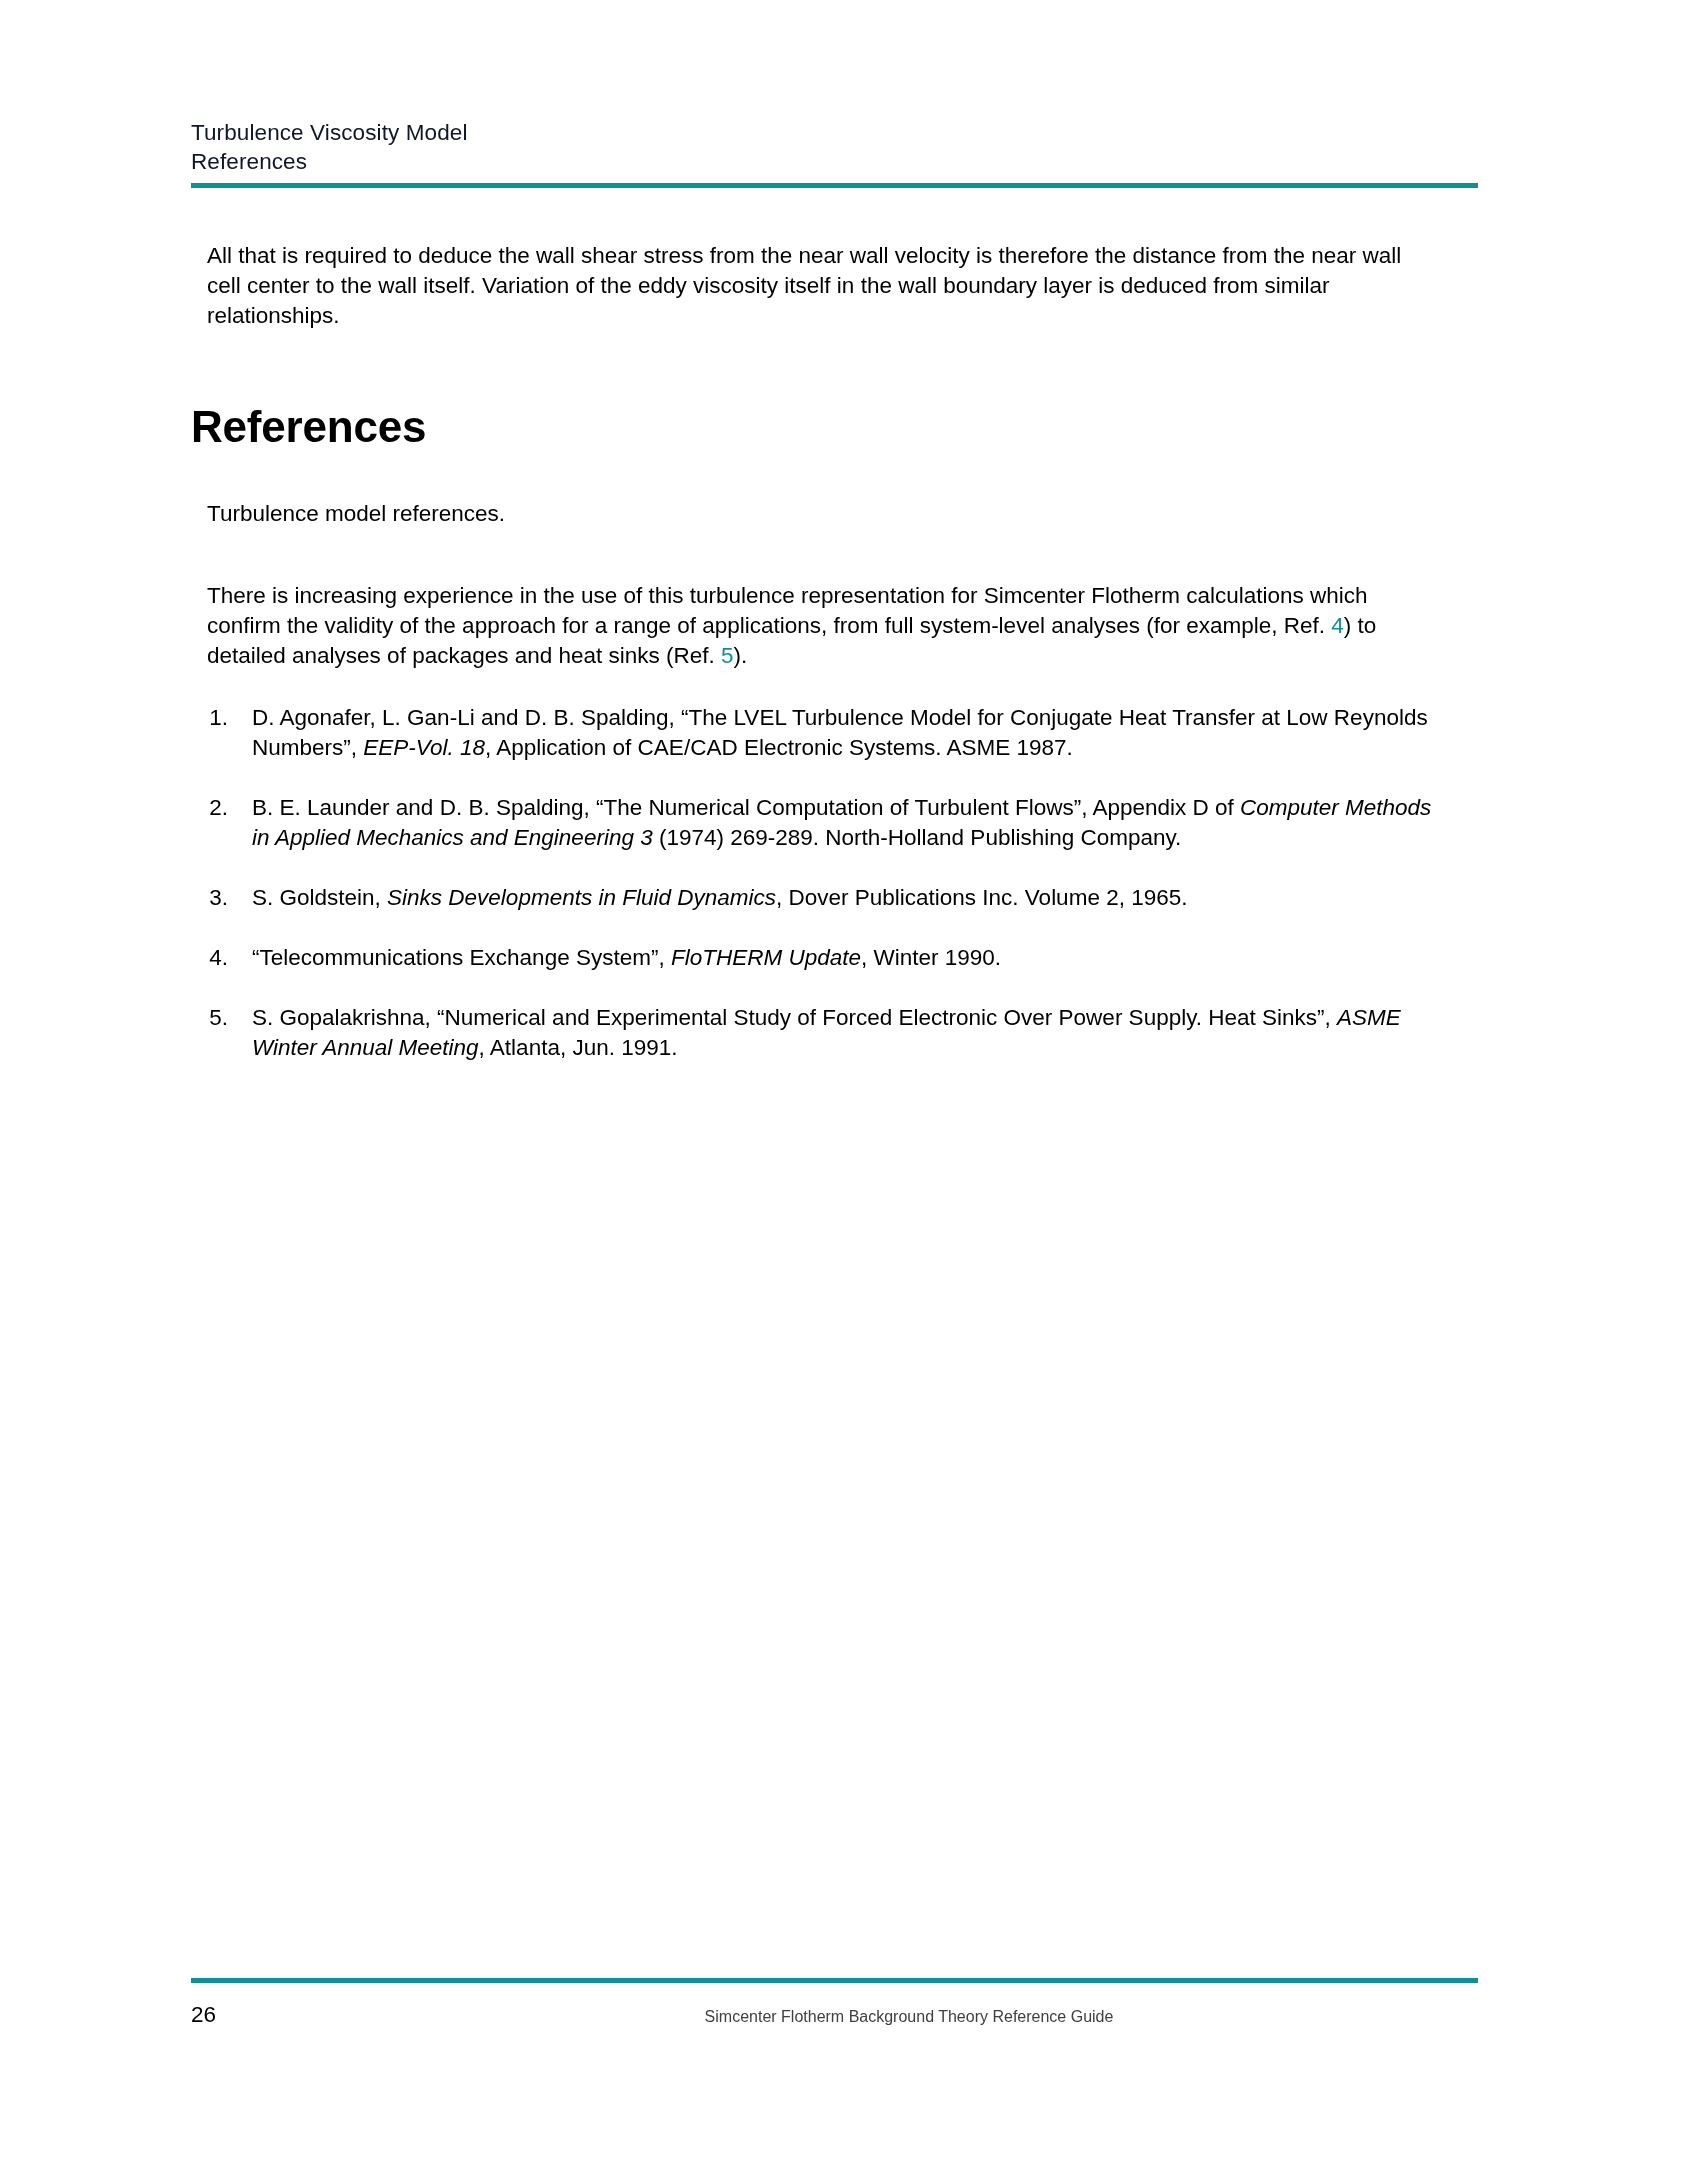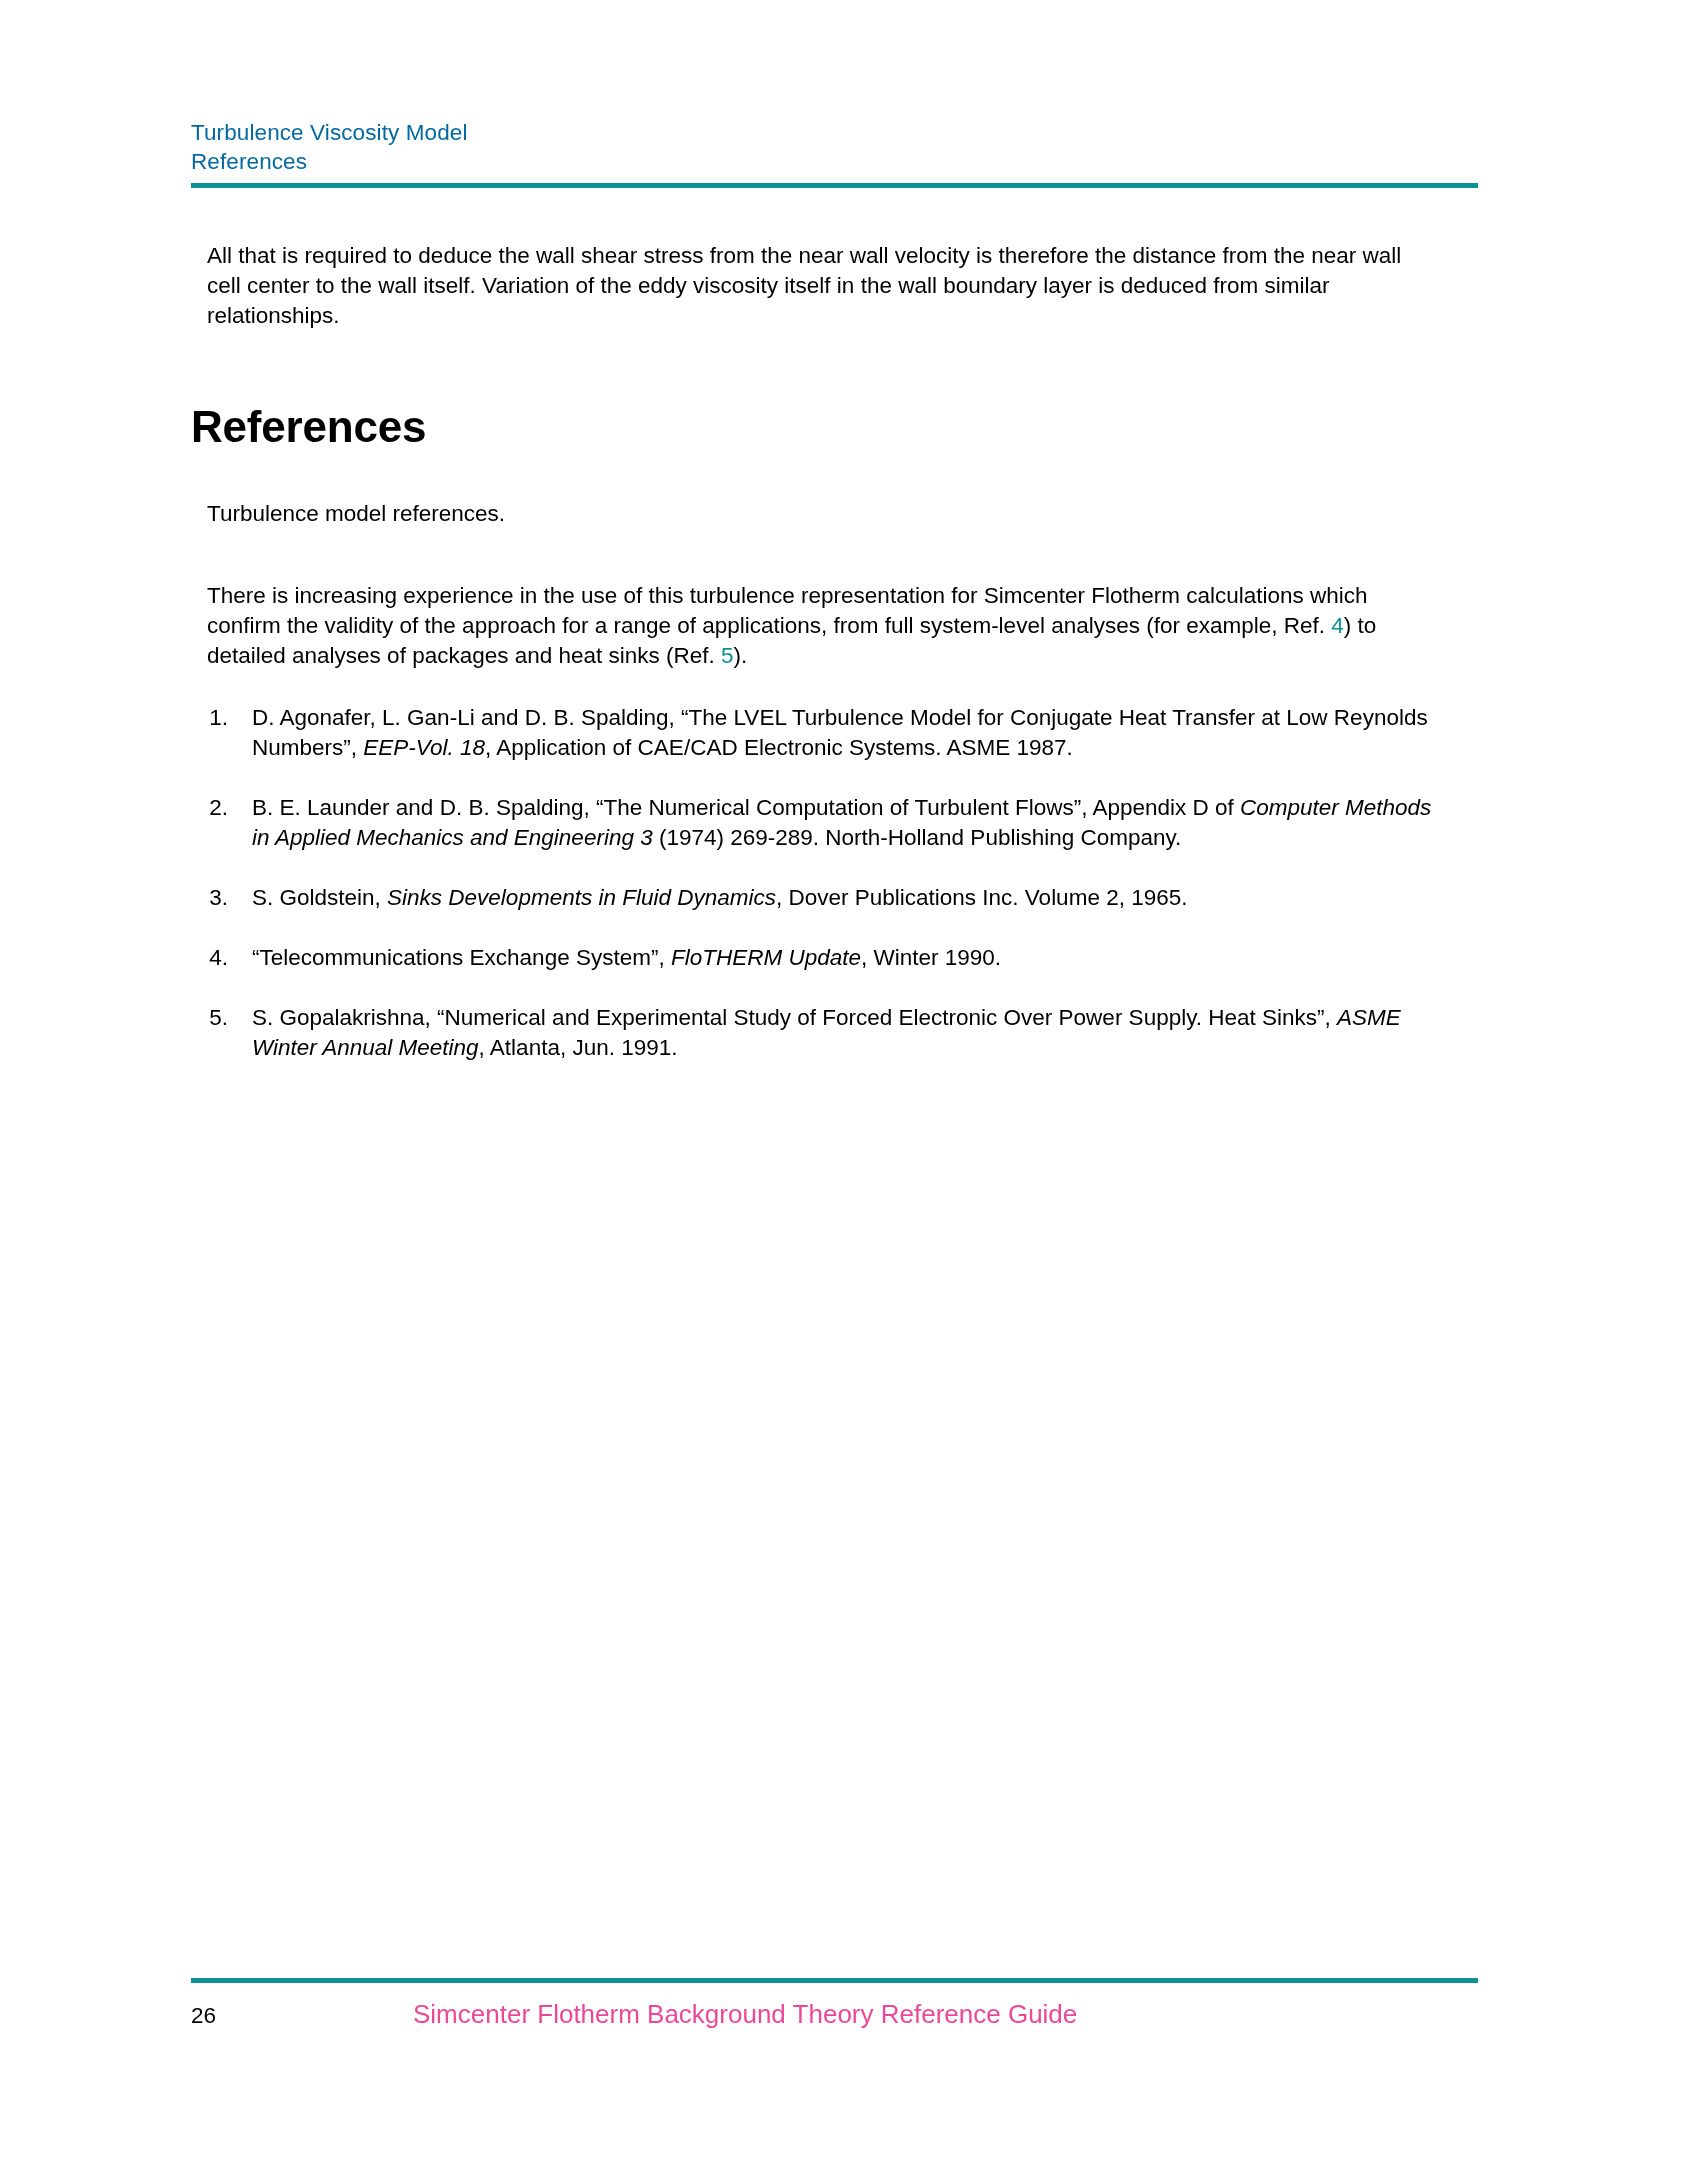--- a/index.html
+++ b/index.html
@@ -26,21 +26,21 @@
   
   .page-header {
     position: absolute;
     left: 191px;
     top: 118px;
     width: 1287px;
   }
   .header-line {
     font-size: 22.5px;
     line-height: 29px;
-    color: #0369a1;
+    color: #0f172a;
     letter-spacing: 0.1px;
     white-space: nowrap;
   }
   .rule {
     width: 100%;
     height: 4.6px;
     background: #0d9193;
   }
   .header-rule {
     margin-top: 7.3px;
@@ -130,23 +130,24 @@
   }
   .footer-page-number {
     font-size: 22.5px;
     line-height: 29px;
     color: #000000;
     width: 198px;
     text-align: left;
   }
   .footer-title {
     flex: 1;
-    font-size: 26px;
+    text-align: center;
+    font-size: 16px;
     line-height: 29px;
-    color: #ec4899;
+    color: #404040;
     padding-right: 73px;
   }
 </style>
 </head>
 <body>
 
 <div class="page">
 
   <div class="page-header">
     <div class="header-line">Turbulence Viscosity Model</div>

